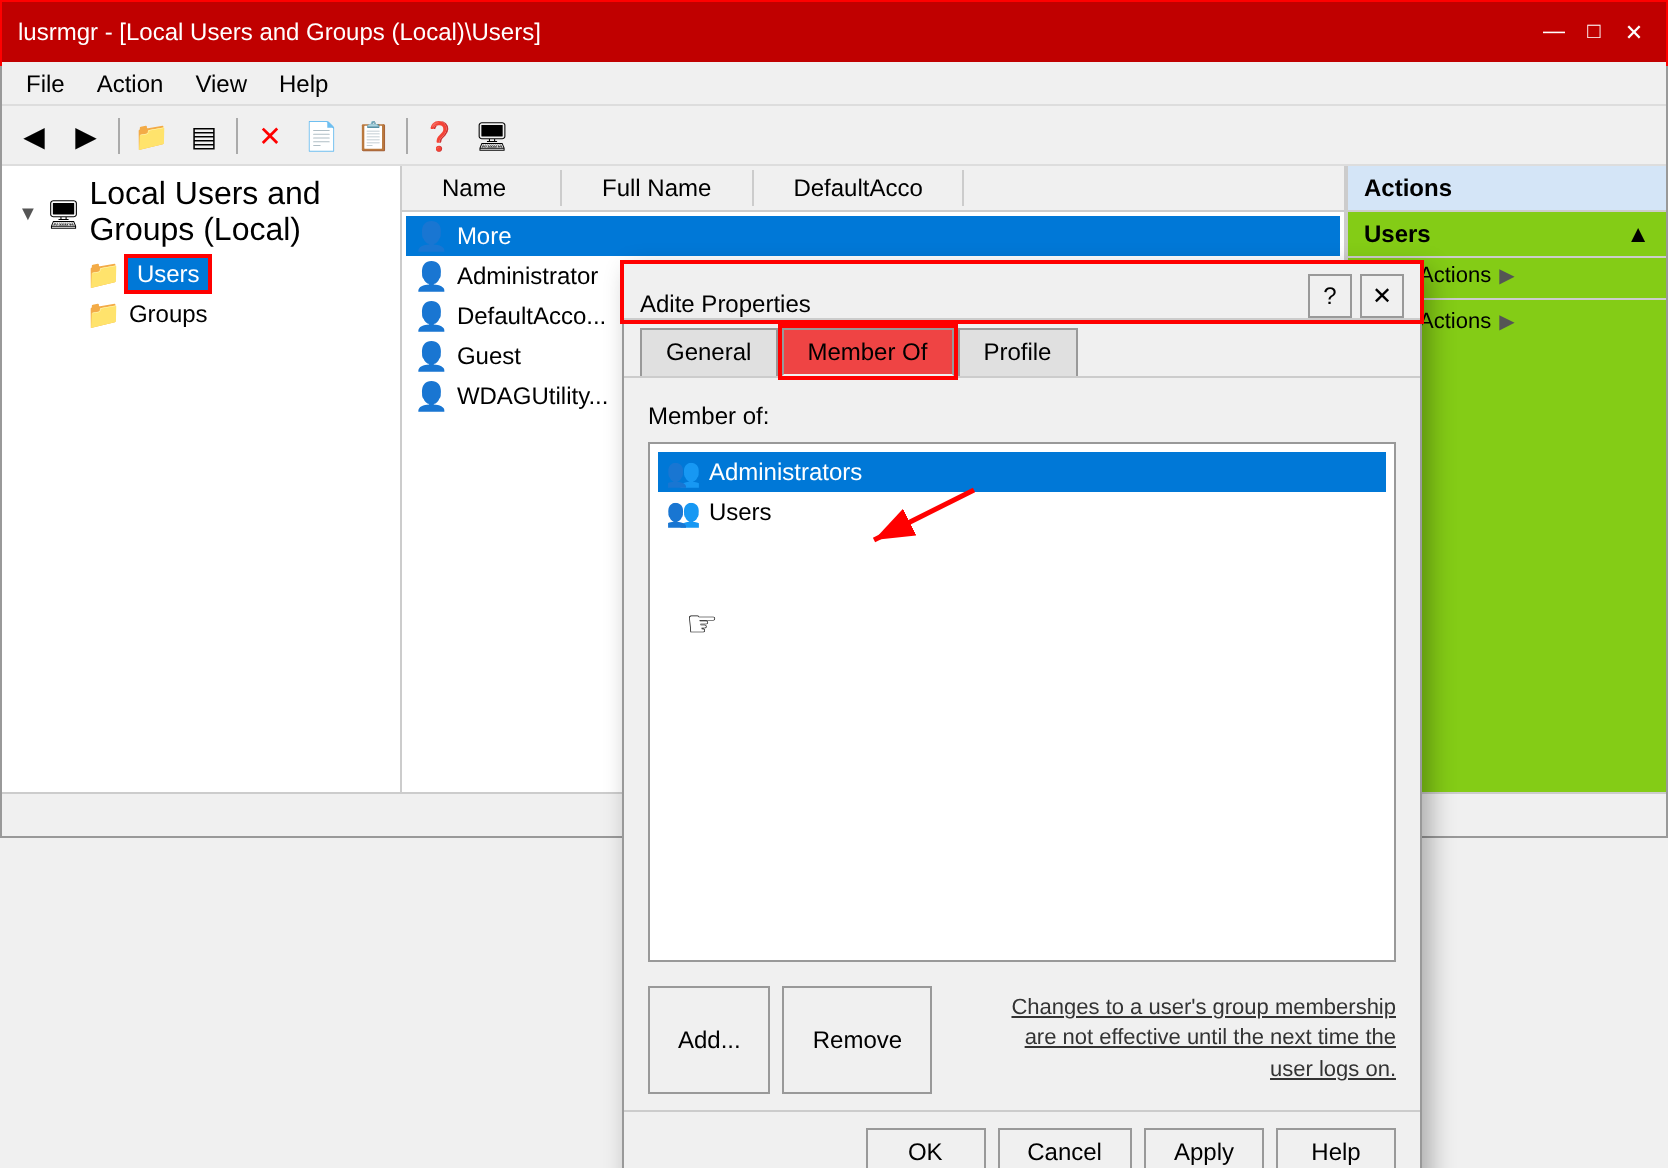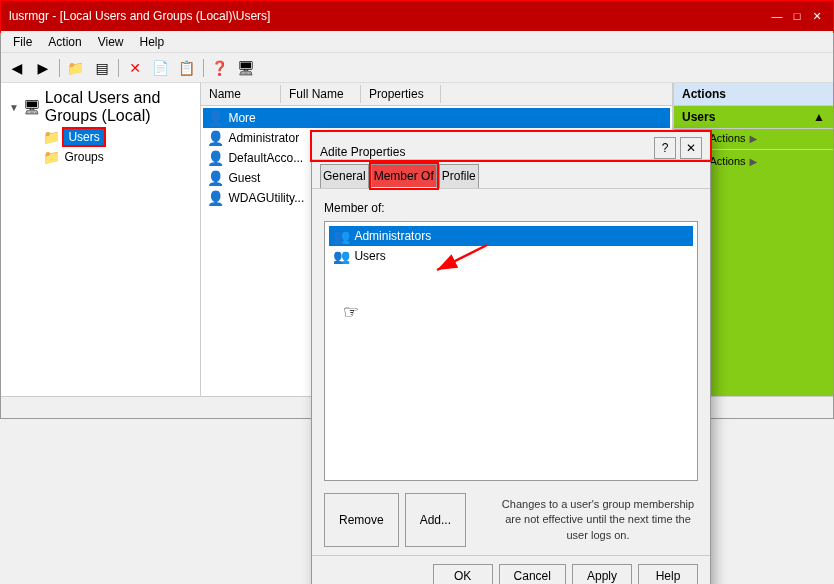--- a/index.html
+++ b/index.html
@@ -133,21 +133,21 @@
       display: flex;
       flex-direction: column;
     }
     .list-header {
       display: flex;
       background: #f0f0f0;
       border-bottom: 1px solid #ccc;
       padding: 2px 0;
     }
     .list-header-col {
-      padding: 2px 8px;
+      padding: 2px 20px;
       font-size: 12px;
       font-weight: normal;
       border-right: 1px solid #ccc;
       cursor: pointer;
       min-width: 80px;
     }
     .list-body { padding: 2px; overflow-y: auto; flex: 1; }
     .list-row {
       display: flex;
       align-items: center;
@@ -253,21 +253,21 @@
     }
 
     
     .tab-bar {
       display: flex;
       background: #f0f0f0;
       padding: 4px 8px 0;
       border-bottom: 1px solid #ccc;
     }
     .tab {
-      padding: 4px 2px;
+      padding: 4px 12px;
       background: #e0e0e0;
       border: 1px solid #999;
       border-bottom: none;
       cursor: pointer;
       font-size: 12px;
       margin-right: 2px;
     }
     .tab.active {
       background: #ef4444;
       border-bottom: 1px solid #f0f0f0;
@@ -313,21 +313,22 @@
       z-index: 200;
     }
 
     
     .modal-footer-info {
       font-size: 11px;
       color: #333;
       padding: 4px 0;
       line-height: 1.4;
       max-width: 200px;
-      text-align: center;
+      text-align: right;
+      text-decoration: underline;
     }
     .modal-footer {
       display: flex;
       padding: 8px 12px;
       gap: 6px;
       justify-content: flex-end;
       align-items: center;
       border-top: 1px solid #ccc;
     }
     .modal-action-buttons {
@@ -404,21 +405,21 @@
           <span class="tree-icon">📁</span>
           <span>Groups</span>
         </div>
       </div>
     </div>
 
     <div class="center-panel">
       <div class="list-header">
         <span class="list-header-col">Name</span>
         <span class="list-header-col">Full Name</span>
-        <span class="list-header-col">Properties</span>
+        <span class="list-header-col">DefaultAcco</span>
       </div>
       <div class="list-body">
         <div class="list-row selected">
           <span class="list-row-icon">👤</span>
           <span>More</span>
         </div>
         <div class="list-row">
           <span class="list-row-icon">👤</span>
           <span>Administrator</span>
         </div>
@@ -494,22 +495,22 @@
           <defs>
             <marker id="arrowhead" markerWidth="8" markerHeight="6" refX="8" refY="3" orient="auto">
               <polygon points="0 0, 8 3, 0 6" fill="red"></polygon>
             </marker>
           </defs>
           <line x1="70" y1="5" x2="20" y2="30" stroke="red" stroke-width="2.5" marker-end="url(#arrowhead)"></line>
         </svg>
       </div>
 
       <div class="modal-action-buttons">
+        <button class="dialog-btn">Add...</button>
         <button class="dialog-btn">Remove</button>
-        <button class="dialog-btn">Add...</button>
         <div style="flex:1"></div>
         <div class="modal-footer-info">Changes to a user's group membership are not effective until the next time the user logs on.</div>
       </div>
 
       <div class="modal-footer">
         <button class="dialog-btn">OK</button>
         <button class="dialog-btn">Cancel</button>
         <button class="dialog-btn apply-btn">Apply</button>
         <button class="dialog-btn">Help</button>
       </div>

